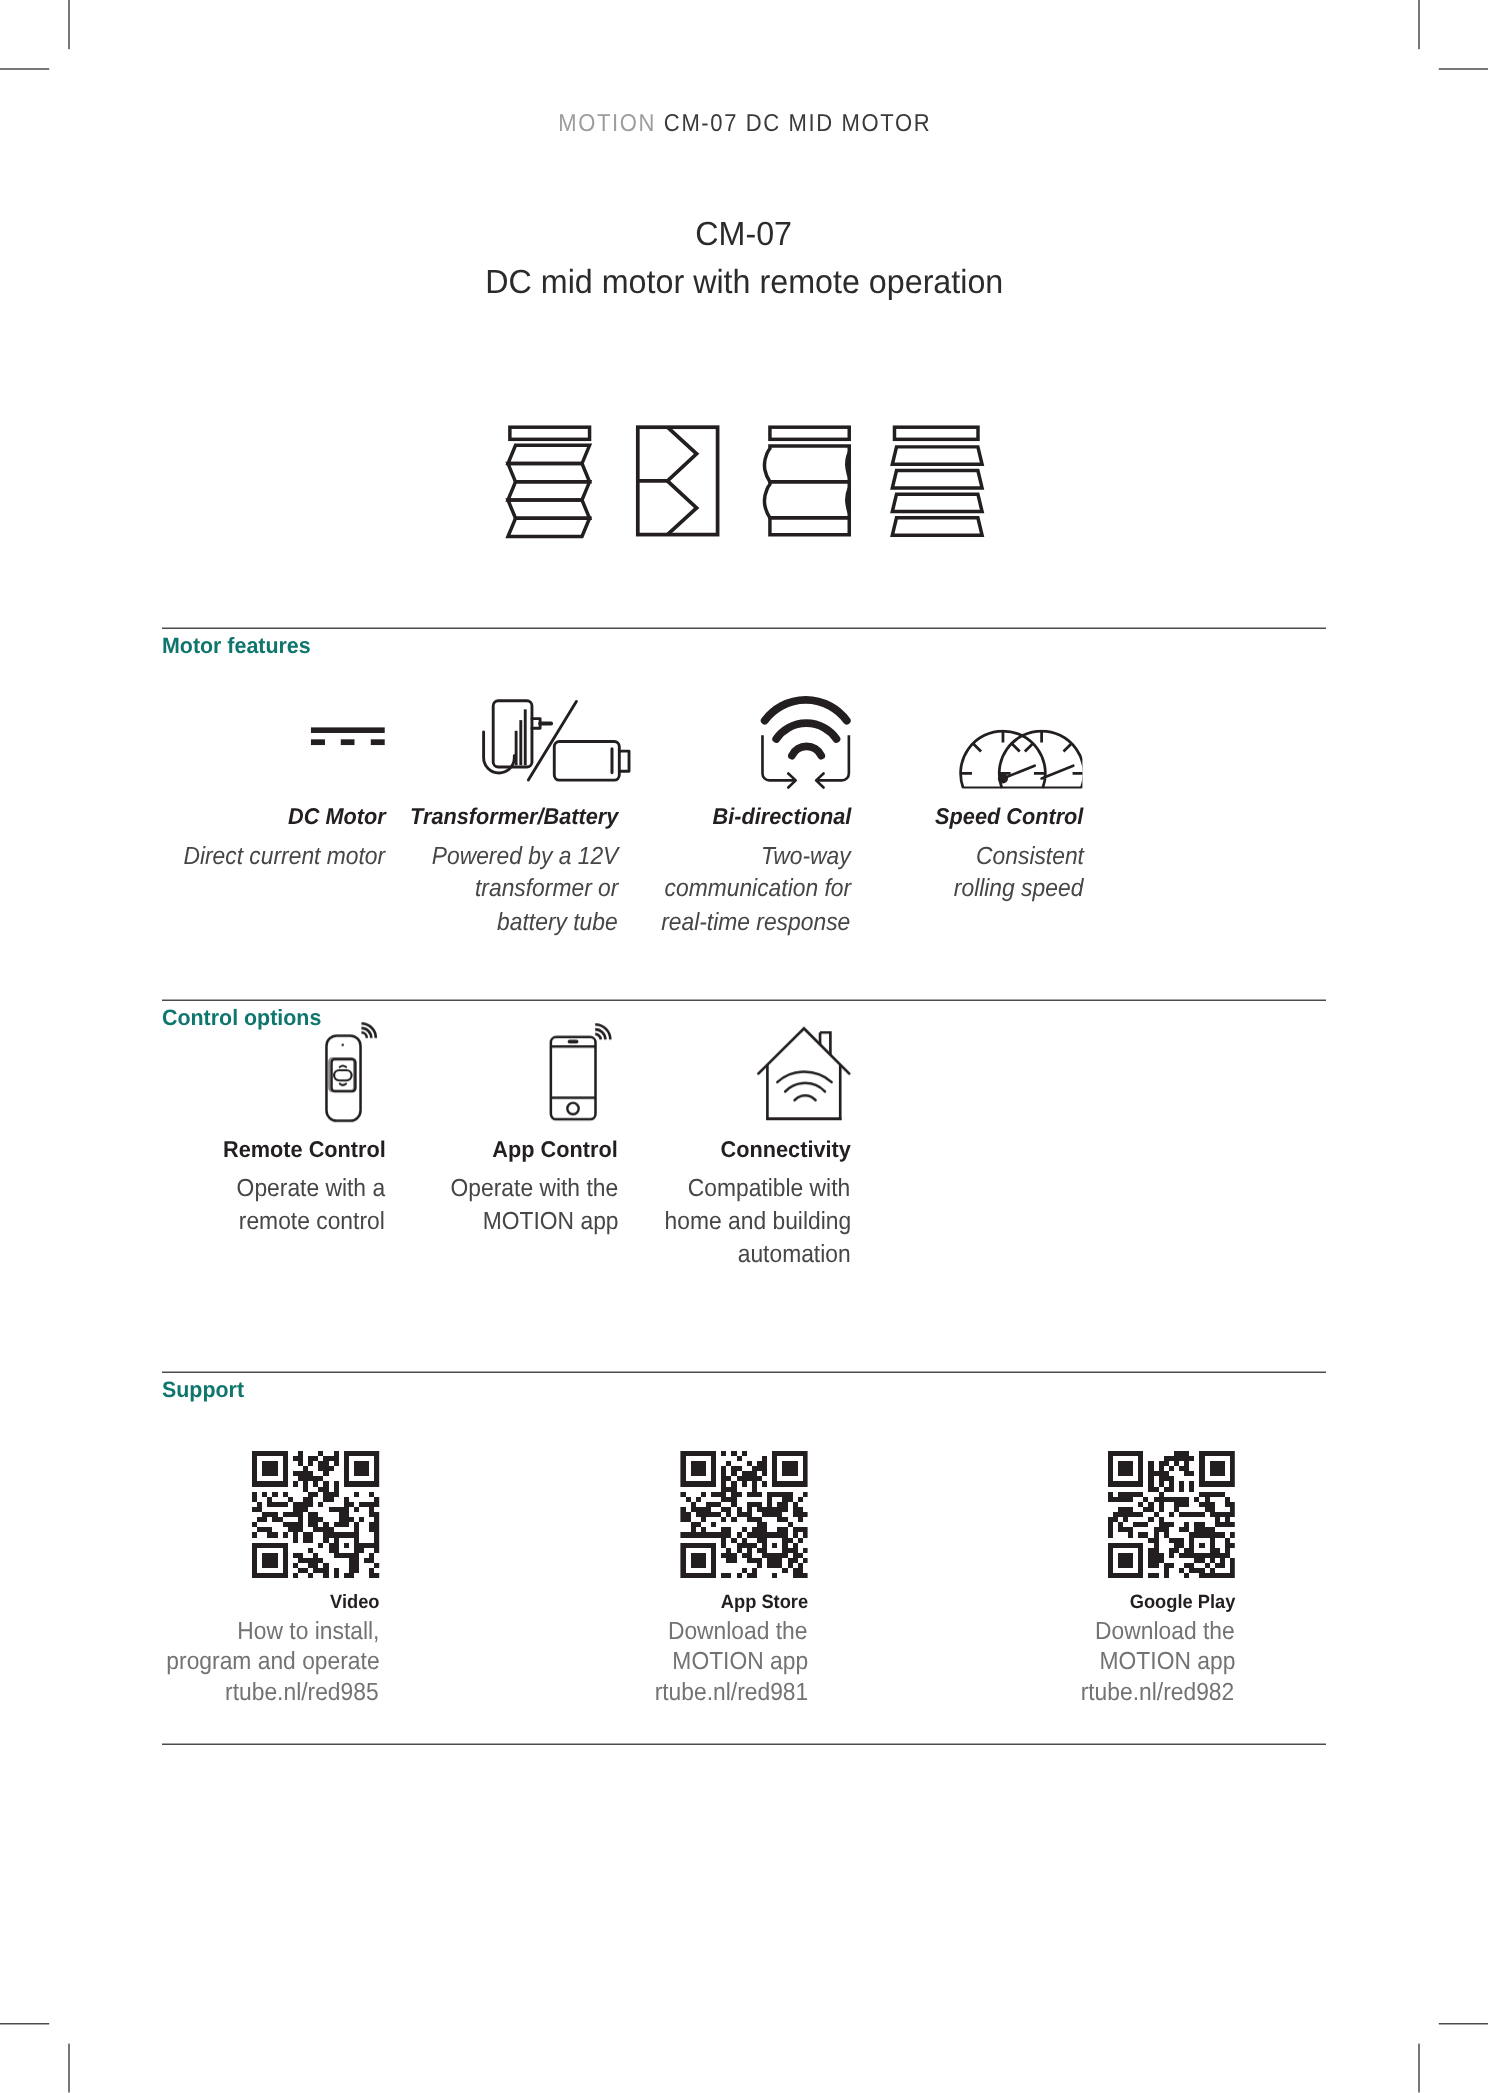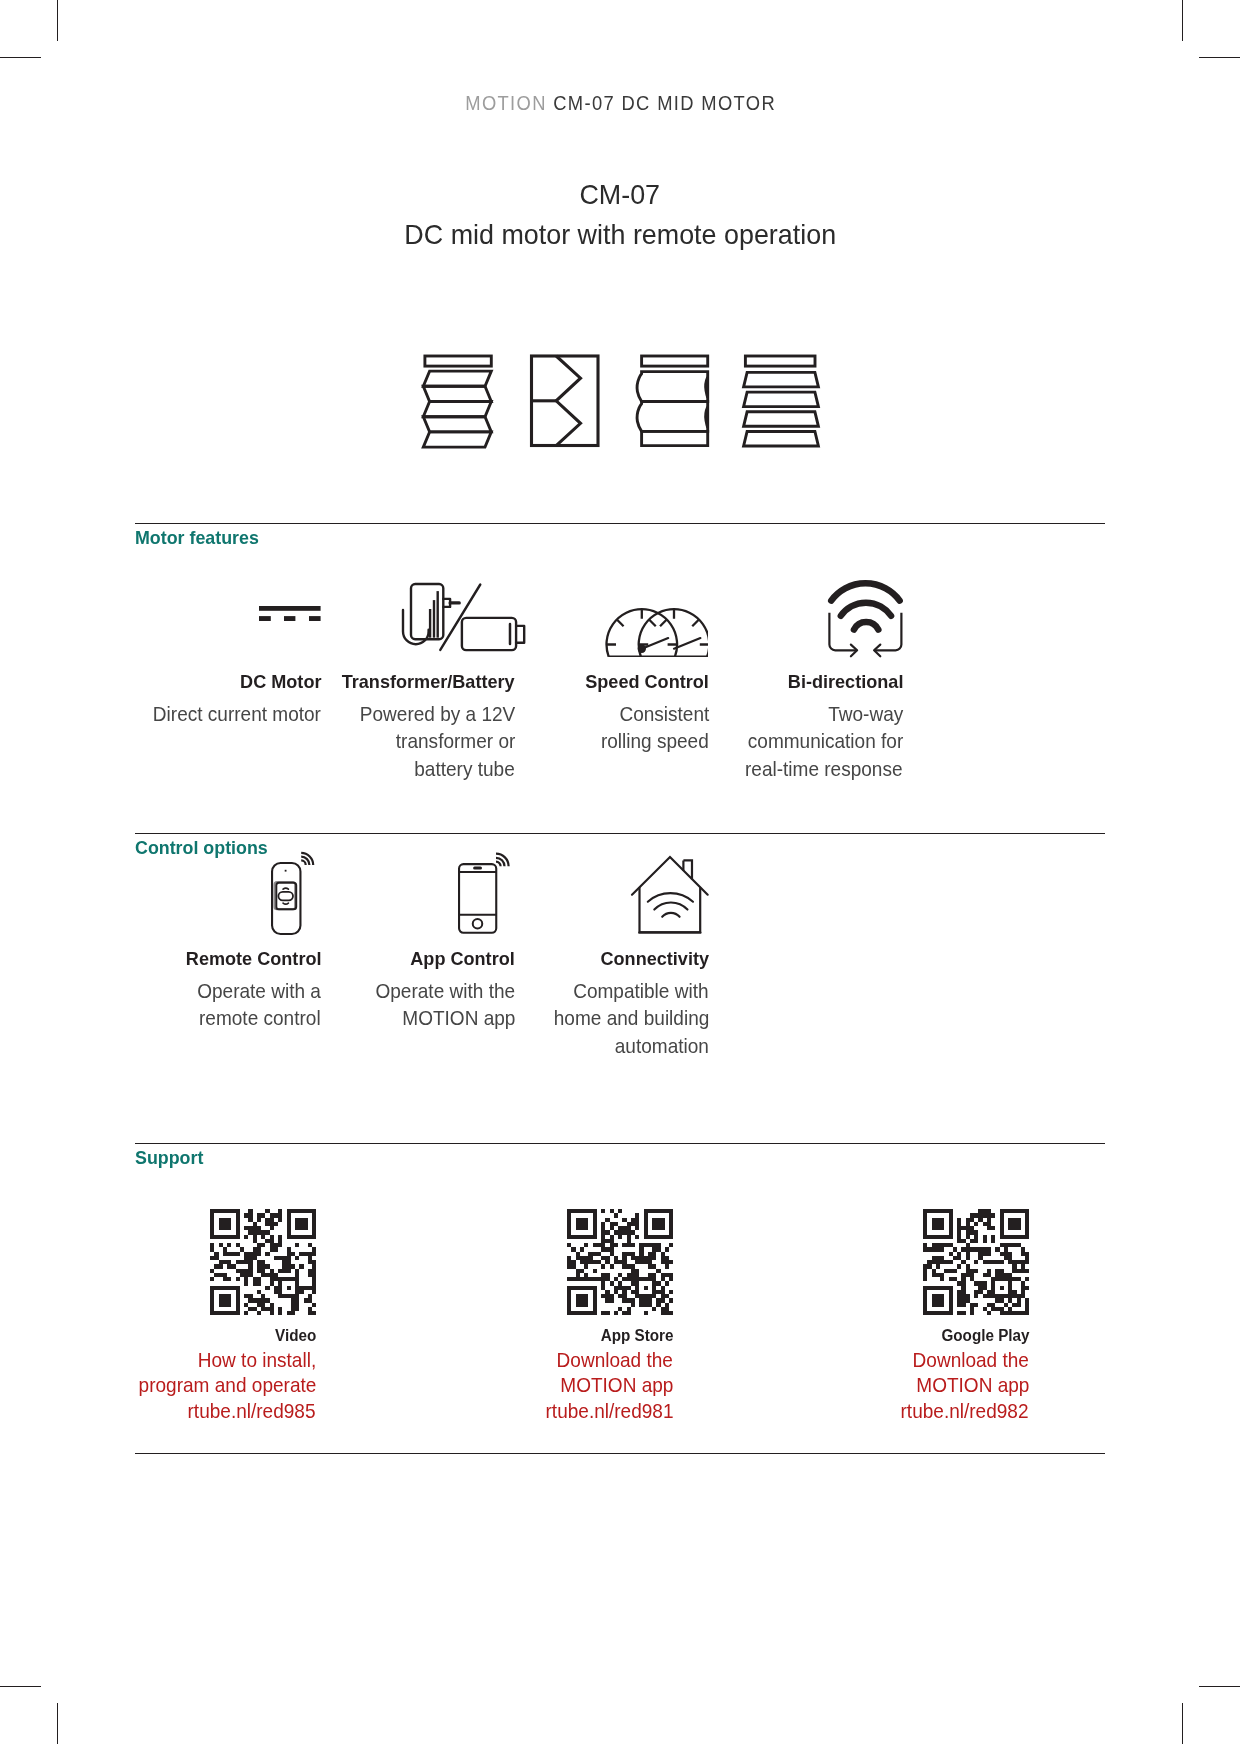--- a/index.html
+++ b/index.html
@@ -47,21 +47,21 @@
   .cell .dsc{font-size:20.6px;color:#464646;line-height:27.4px;padding-right:8px;margin-top:8px;}
   .cell .dsc span{display:inline-block;transform:scaleX(0.924);transform-origin:right center;}
 
   .sgrid{position:absolute;left:135px;width:970px;height:1px;}
   .scell{position:absolute;top:0;width:220px;text-align:right;}
   .scell .dsc div{white-space:nowrap;overflow:visible;}
   .scell .dsc span{transform-origin:right center;}
   .scell .qrwrap{display:flex;justify-content:flex-end;padding-right:0px;}
   .scell .ttl{font-size:16px;font-weight:700;color:#231f20;line-height:20px;margin-top:10.5px;}
   .scell .ttl span{display:inline-block;transform:scaleX(0.952);transform-origin:right center;}
-  .scell .dsc{font-size:20.6px;color:#b91c1c;line-height:25.4px;margin-top:1.5px;}
+  .scell .dsc{font-size:20.6px;color:#737373;line-height:25.4px;margin-top:1.5px;}
   .scell .dsc span{display:inline-block;transform:scaleX(0.924);transform-origin:right center;}
 </style>
 </head>
 <body>
 
 <div class="page">
 
   <div class="cmark" style="left:57px;top:0;width:1.4px;height:41px;"></div>
   <div class="cmark" style="left:0;top:57px;width:41px;height:1.4px;"></div>
   <div class="cmark" style="left:1182px;top:0;width:1.4px;height:41px;"></div>
@@ -118,21 +118,21 @@
         <path d="M7.1 66.8 H74.9 L78.4 81.3 H3.6 Z"></path>
         <path d="M7.1 86.5 H74.9 L78.4 101.0 H3.6 Z"></path>
       </svg>
     </div>
 
   </div>
 
   <div class="sec-rule" style="top:522.6px;"></div>
   <div class="sec-head" style="position:absolute;left:135px;top:527px;"><span>Motor features</span></div>
 
-  <div class="grid" style="top:576px;">
+  <div class="grid" style="top:576px;font-style:italic;">
 
     <div class="cell">
       <div class="ibox">
         <svg width="61.6" height="15" viewBox="0 0 61.6 15" style="right:8px;bottom:51.1px;" fill="#231f20">
           <rect x="0" y="0" width="61.6" height="4.8"></rect>
           <rect x="0" y="10.1" width="11.8" height="4.9"></rect>
           <rect x="25" y="10.1" width="11.4" height="4.9"></rect>
           <rect x="50" y="10.1" width="11.6" height="4.9"></rect>
         </svg>
       </div>
@@ -161,57 +161,57 @@
       <div class="ttl"><span>Transformer/Battery</span></div>
       <div class="dsc">
           <div><span>Powered by a 12V</span></div>
           <div><span>transformer or</span></div>
           <div><span>battery tube</span></div>
         </div>
     </div>
 
     <div class="cell">
       <div class="ibox">
+        <svg width="74.9" height="76.3" viewBox="0 0 74.9 76.3" style="right:8px;bottom:16px;overflow:visible;" fill="none" stroke="#231f20">
+          <path d="M3.25 20.55 A42.45 42.45 0 0 1 71.65 20.55" stroke-width="6.5" stroke-linecap="round"></path>
+          <path d="M12.85 35.75 A30.60 30.60 0 0 1 63.05 35.75" stroke-width="6.5" stroke-linecap="round"></path>
+          <path d="M25.95 49.65 A13.51 13.51 0 0 1 50.35 49.65" stroke-width="6.5" stroke-linecap="round"></path>
+          <path d="M1.4 32.7 V64.5 a5.8 5.8 0 0 0 5.8 5.8 H29.1" stroke-width="2.2" stroke-linecap="butt"></path>
+          <path d="M73.4 32.7 V64.5 a5.8 5.8 0 0 1 -5.8 5.8 H46.1" stroke-width="2.2" stroke-linecap="butt"></path>
+          <path d="M22.9 64.6 L29.1 70.3 L22.9 76.3" stroke-width="2.2" stroke-linecap="round" stroke-linejoin="round"></path>
+          <path d="M52.3 64.6 L46.1 70.3 L52.3 76.3" stroke-width="2.2" stroke-linecap="round" stroke-linejoin="round"></path>
+        </svg>
+      </div>
+      <div class="ttl"><span>Bi-directional</span></div>
+      <div class="dsc">
+          <div><span>Two-way</span></div>
+          <div><span>communication for</span></div>
+          <div><span>real-time response</span></div>
+        </div>
+    </div>
+
+    <div class="cell">
+      <div class="ibox">
         <svg width="103" height="49" viewBox="3.2 3.5 103 49" style="right:9px;bottom:15px;" fill="none" stroke="#231f20" stroke-width="2.3" stroke-linecap="butt">
           <g transform="translate(0,0)">
             <path d="M6.91 52.3 A35.3 35.3 0 1 1 73.09 52.3"></path>
             <path d="M4.70 40.00 L14.20 40.00 M15.04 15.04 L21.76 21.76 M40.00 4.70 L40.00 14.20 M64.96 15.04 L58.24 21.76 M75.30 40.00 L65.80 40.00"></path>
             <path d="M39.11 52.3 A35.3 35.3 0 1 1 105.29 52.3"></path>
             <path d="M36.90 40.00 L46.40 40.00 M47.24 15.04 L53.96 21.76 M72.20 4.70 L72.20 14.20 M97.16 15.04 L90.44 21.76 M107.50 40.00 L98.00 40.00"></path>
             <path d="M6.91 52.3 H105.29" stroke-width="2.6"></path>
             <path d="M40 44.2 L66.4 33.6" stroke-width="2.2" stroke-linecap="round"></path>
             <path d="M72.2 44.2 L98.6 33.6" stroke-width="2.2" stroke-linecap="round"></path>
             <circle cx="40" cy="44.2" r="4.2" fill="#231f20" stroke="none"></circle>
           </g>
         </svg>
       </div>
       <div class="ttl"><span>Speed Control</span></div>
       <div class="dsc">
           <div><span>Consistent</span></div>
           <div><span>rolling speed</span></div>
-        </div>
-    </div>
-
-    <div class="cell">
-      <div class="ibox">
-        <svg width="74.9" height="76.3" viewBox="0 0 74.9 76.3" style="right:8px;bottom:16px;overflow:visible;" fill="none" stroke="#231f20">
-          <path d="M3.25 20.55 A42.45 42.45 0 0 1 71.65 20.55" stroke-width="6.5" stroke-linecap="round"></path>
-          <path d="M12.85 35.75 A30.60 30.60 0 0 1 63.05 35.75" stroke-width="6.5" stroke-linecap="round"></path>
-          <path d="M25.95 49.65 A13.51 13.51 0 0 1 50.35 49.65" stroke-width="6.5" stroke-linecap="round"></path>
-          <path d="M1.4 32.7 V64.5 a5.8 5.8 0 0 0 5.8 5.8 H29.1" stroke-width="2.2" stroke-linecap="butt"></path>
-          <path d="M73.4 32.7 V64.5 a5.8 5.8 0 0 1 -5.8 5.8 H46.1" stroke-width="2.2" stroke-linecap="butt"></path>
-          <path d="M22.9 64.6 L29.1 70.3 L22.9 76.3" stroke-width="2.2" stroke-linecap="round" stroke-linejoin="round"></path>
-          <path d="M52.3 64.6 L46.1 70.3 L52.3 76.3" stroke-width="2.2" stroke-linecap="round" stroke-linejoin="round"></path>
-        </svg>
-      </div>
-      <div class="ttl"><span>Bi-directional</span></div>
-      <div class="dsc">
-          <div><span>Two-way</span></div>
-          <div><span>communication for</span></div>
-          <div><span>real-time response</span></div>
         </div>
     </div>
 
   </div>
 
   <div class="sec-rule" style="top:832.6px;"></div>
   <div class="sec-head" style="position:absolute;left:135px;top:837px;"><span>Control options</span></div>
 
   <div class="grid" style="top:853px;">
 

